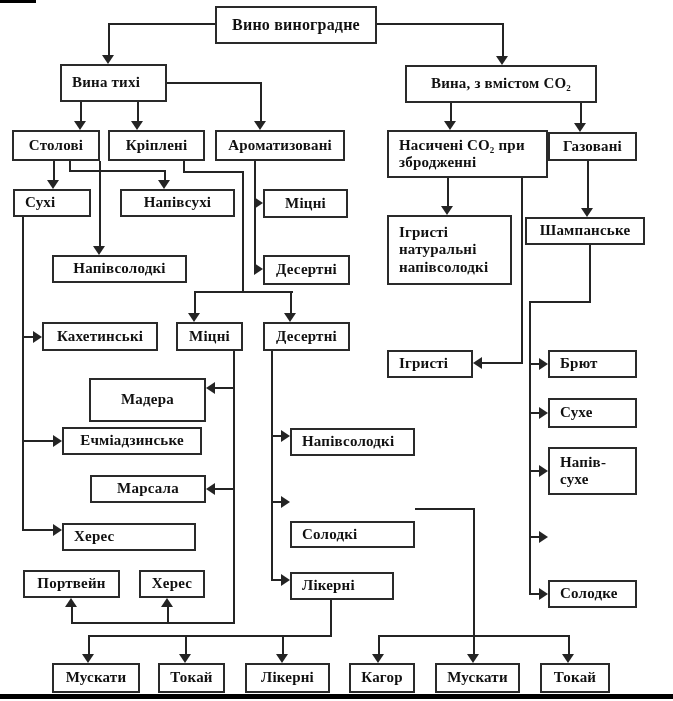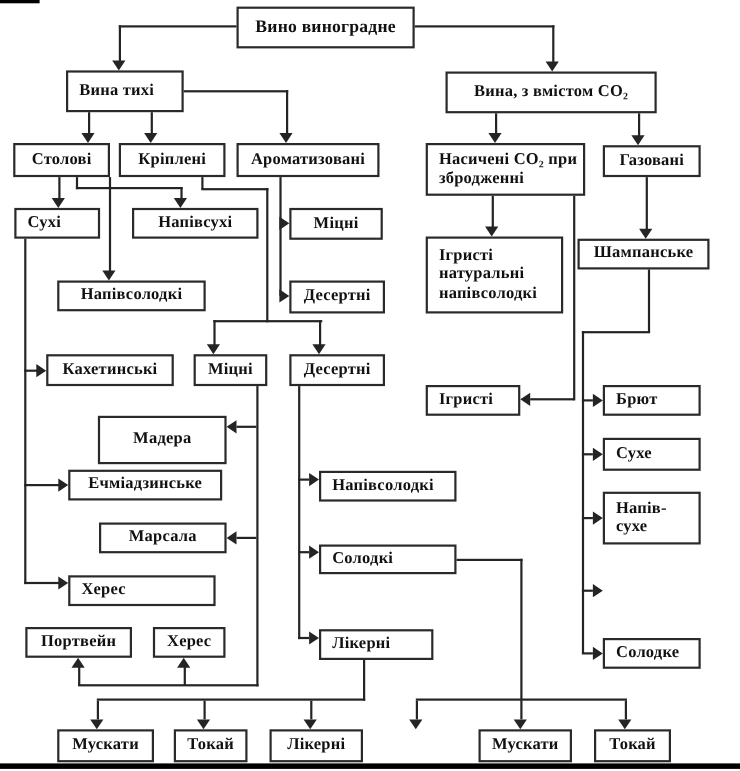--- a/index.html
+++ b/index.html
@@ -28,49 +28,50 @@
 <body>
 
 <div id="canvas">
 
   <div class="node c big" style="left:215px;top:6px;width:162px;height:38px">Вино виноградне</div>
   <div class="node l" style="left:60px;top:64px;width:107px;height:38px">Вина тихі</div>
   <div class="node c" style="left:405px;top:65px;width:192px;height:38px">Вина, з вмістом CO₂</div>
   <div class="node c" style="left:12px;top:130px;width:88px;height:31px">Столові</div>
   <div class="node c" style="left:108px;top:130px;width:97px;height:31px">Кріплені</div>
   <div class="node c" style="left:215px;top:130px;width:130px;height:31px">Ароматизовані</div>
-  <div class="node l" style="left:387px;top:130px;width:145px;height:48px">Насичені CO₂ при збродженні</div>
+  <div class="node l" style="left:387px;top:130px;width:161px;height:48px">Насичені CO₂ при збродженні</div>
   <div class="node c" style="left:548px;top:132px;width:89px;height:29px">Газовані</div>
   <div class="node l" style="left:13px;top:189px;width:78px;height:28px">Сухі</div>
   <div class="node c" style="left:120px;top:189px;width:115px;height:28px">Напівсухі</div>
   <div class="node c" style="left:263px;top:189px;width:85px;height:29px">Міцні</div>
   <div class="node c" style="left:52px;top:255px;width:135px;height:28px">Напівсолодкі</div>
   <div class="node c" style="left:263px;top:255px;width:87px;height:30px">Десертні</div>
   <div class="node l" style="left:387px;top:215px;width:125px;height:70px">Ігристі натуральні напівсолодкі</div>
   <div class="node c" style="left:525px;top:217px;width:120px;height:28px">Шампанське</div>
   <div class="node c" style="left:42px;top:322px;width:116px;height:29px">Кахетинські</div>
   <div class="node c" style="left:176px;top:322px;width:67px;height:29px">Міцні</div>
   <div class="node c" style="left:263px;top:322px;width:87px;height:29px">Десертні</div>
   <div class="node l" style="left:387px;top:350px;width:86px;height:28px">Ігристі</div>
   <div class="node l" style="left:548px;top:350px;width:89px;height:28px">Брют</div>
   <div class="node c" style="left:89px;top:378px;width:117px;height:44px">Мадера</div>
   <div class="node l" style="left:548px;top:398px;width:89px;height:30px">Сухе</div>
   <div class="node c" style="left:62px;top:427px;width:140px;height:28px">Ечміадзинське</div>
   <div class="node l" style="left:290px;top:428px;width:125px;height:28px">Напівсолодкі</div>
   <div class="node l" style="left:548px;top:447px;width:89px;height:48px">Напів-сухе</div>
   <div class="node c" style="left:90px;top:475px;width:116px;height:28px">Марсала</div>
-  <div class="node l" style="left:290px;top:495px;width:125px;height:27px">Солодкі</div>
+  <div class="node l" style="left:290px;top:521px;width:125px;height:27px">Солодкі</div>
   <div class="node l" style="left:62px;top:523px;width:134px;height:28px">Херес</div>
   <div class="node c" style="left:23px;top:570px;width:97px;height:28px">Портвейн</div>
   <div class="node c" style="left:139px;top:570px;width:66px;height:28px">Херес</div>
   <div class="node l" style="left:290px;top:572px;width:104px;height:28px">Лікерні</div>
   <div class="node l" style="left:548px;top:580px;width:89px;height:28px">Солодке</div>
   <div class="node c" style="left:52px;top:663px;width:88px;height:30px">Мускати</div>
   <div class="node c" style="left:158px;top:663px;width:67px;height:30px">Токай</div>
   <div class="node c" style="left:245px;top:663px;width:85px;height:30px">Лікерні</div>
+  <div class="node c" style="left:349px;top:663px;width:66px;height:30px">Кагор</div>
   <div class="node c" style="left:435px;top:663px;width:85px;height:30px">Мускати</div>
   <div class="node c" style="left:540px;top:663px;width:70px;height:30px">Токай</div>
 
   <div class="hl" style="left:108px;top:23px;width:107px"></div>
   <div class="vl" style="left:108px;top:23px;height:33px"></div>
   <div class="a a-d" style="left:102px;top:55px"></div>
   <div class="hl" style="left:377px;top:23px;width:127px"></div>
   <div class="vl" style="left:502px;top:23px;height:34px"></div>
   <div class="a a-d" style="left:496px;top:56px"></div>
 

